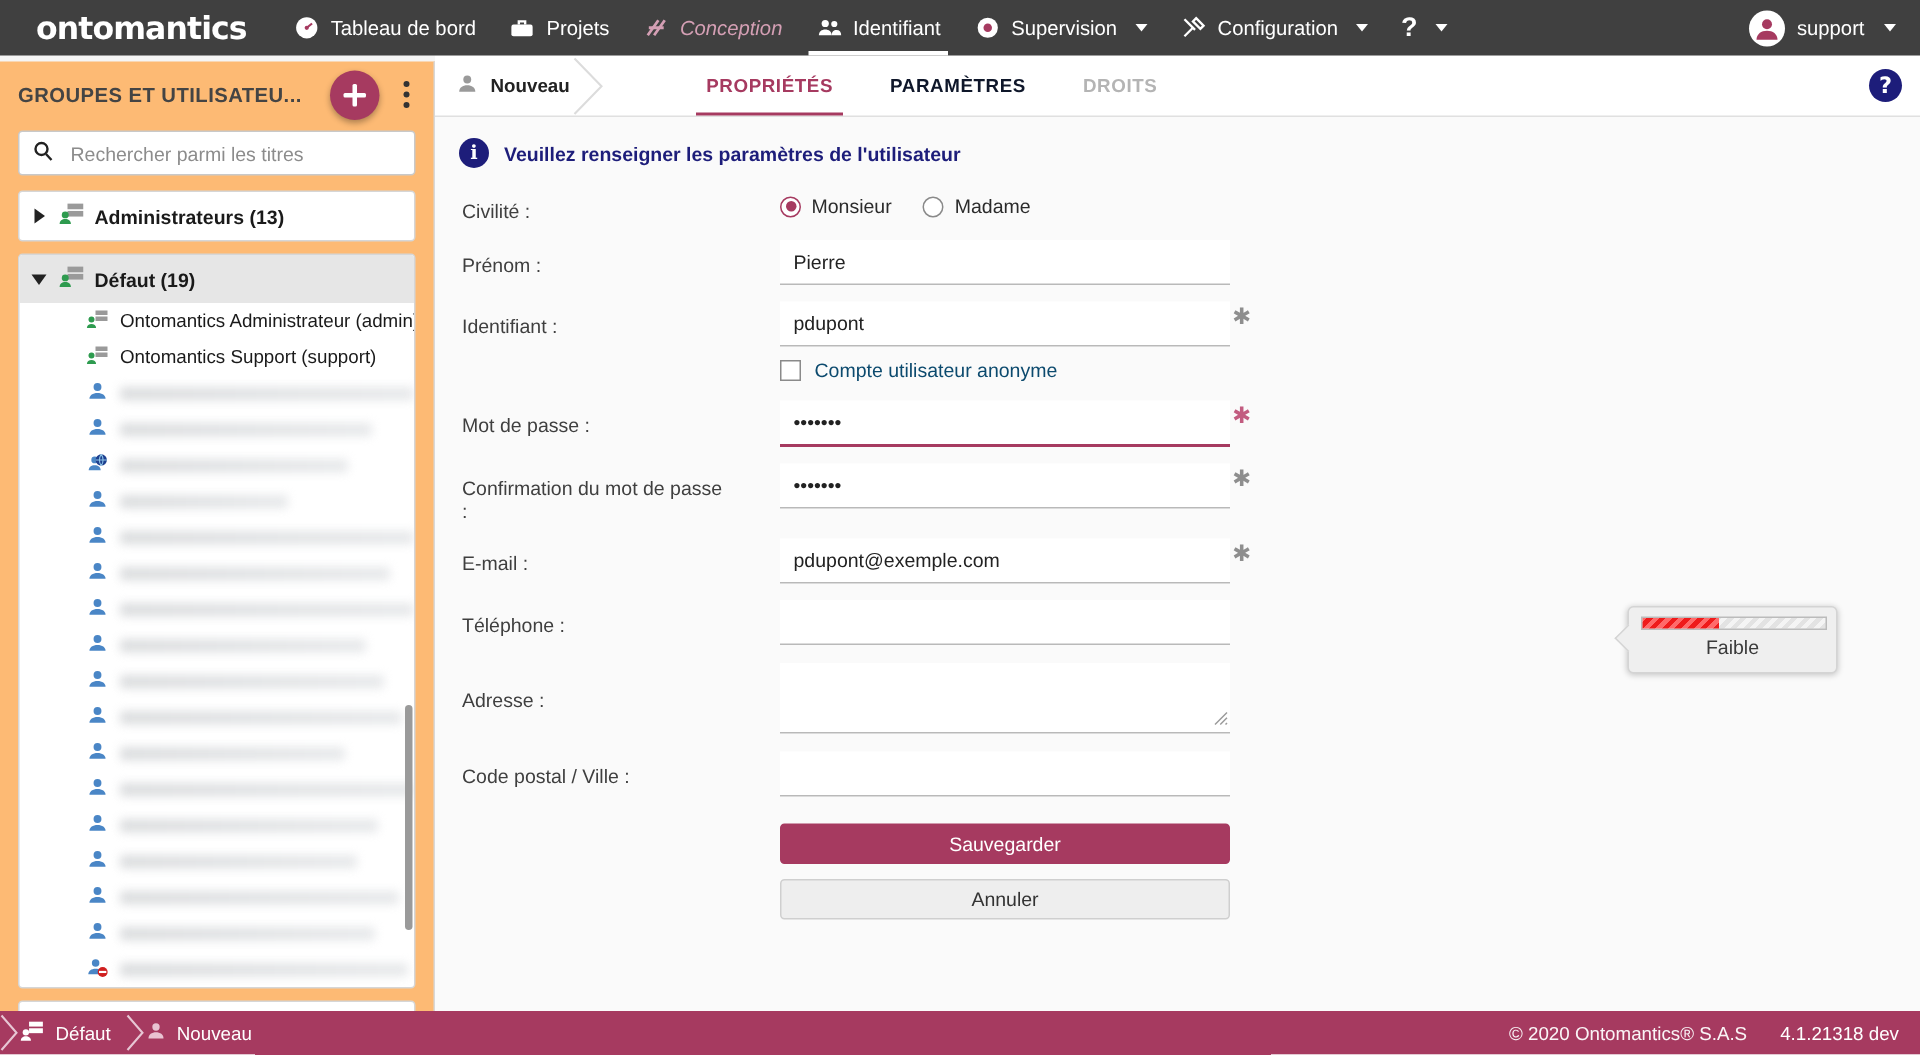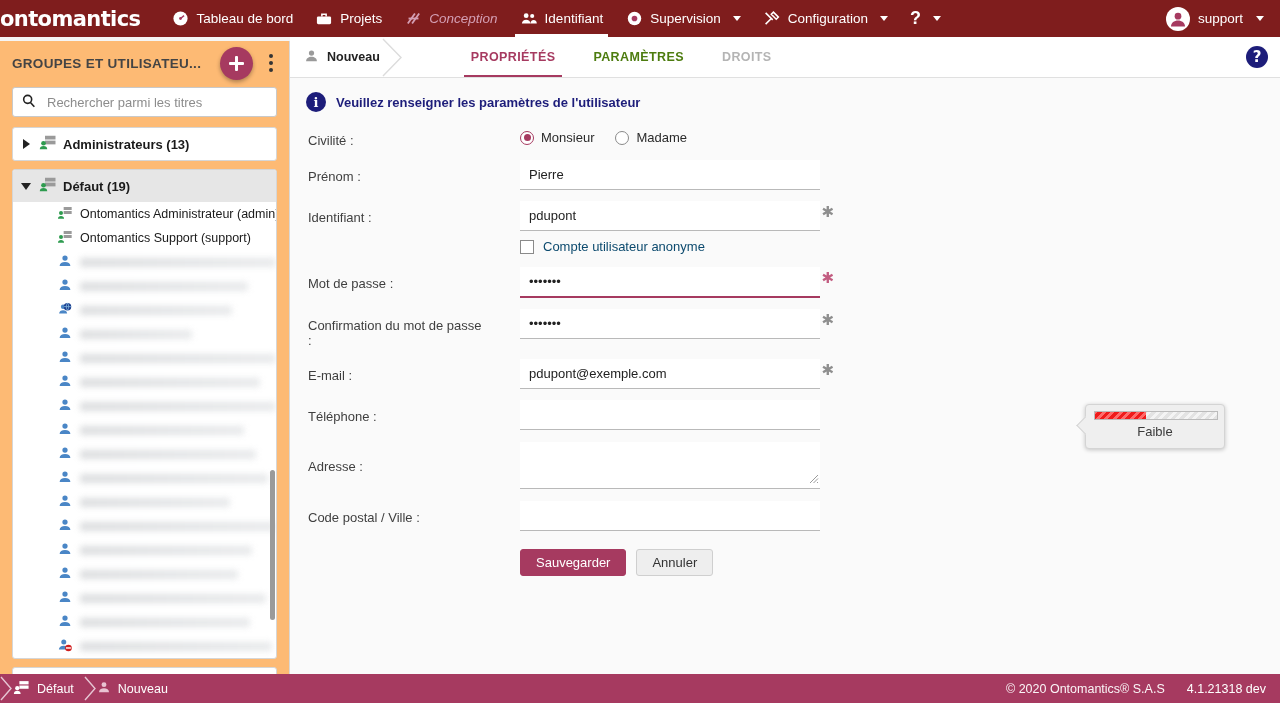--- a/index.html
+++ b/index.html
@@ -7,22 +7,22 @@
   body {
     width:1280px; height:703px;
     font-family:"Liberation Sans", sans-serif;
     font-size:13px; color:#222;
     background:#f5f5f5; overflow:hidden;
     position:relative;
   }
 
   
   #topnav{
-    height:37px; background:#7f1d1d; display:flex; align-items:center;
-    padding:0 10px 0 0; position:relative; z-index:40;
+    height:37px; background:#404040; display:flex; align-items:center;
+    padding:0 10px 0 24px; position:relative; z-index:40;
   }
   .brand{
     color:#fff; font-size:21px; font-weight:bold; letter-spacing:-0.6px;
     margin-right:20px; white-space:nowrap; font-family:"DejaVu Sans", sans-serif;
   }
   .navitem{
     display:flex; align-items:center; gap:7px; height:37px; padding:0 11px;
     color:#fff; font-size:13.5px; white-space:nowrap; cursor:pointer; position:relative;
   }
   .navitem.disabled{ color:#d49fb4; font-style:italic; cursor:default; }
@@ -117,21 +117,21 @@
   #crumbtab{
     display:flex; align-items:center; gap:8px; padding:0 10px 0 14px;
     font-size:12.5px; font-weight:bold; color:#222; position:relative;
   }
   #crumbtab .chev{
     position:absolute; right:-14px; top:0; bottom:0; width:22px; overflow:hidden;
   }
   .tabs{ display:flex; align-items:stretch; margin-left:62px; }
   .tab{
     display:flex; align-items:center; padding:0 19px; font-size:12.5px; font-weight:bold;
-    letter-spacing:.4px; color:#4d7c0f; cursor:pointer; position:relative;
+    letter-spacing:.4px; color:#0f172a; cursor:pointer; position:relative;
   }
   .tab.active{ color:#A63A60; }
   .tab.active::after{
     content:""; position:absolute; left:12px; right:12px; bottom:0; height:2.5px; background:#A63A60;
   }
   .tab.disabled{ color:#b4b4b4; cursor:default; }
   #helpbtn{
     position:absolute; right:12px; top:9px; width:22px;height:22px;border-radius:50%;
     background:#1d1d7a; color:#fff; font-size:15px; font-weight:bold;
     display:flex;align-items:center;justify-content:center; cursor:pointer;
@@ -177,21 +177,21 @@
     display:flex;align-items:center;justify-content:center; flex:none;
   }
   .rdot.sel{ border-color:#A63A60; }
   .rdot.sel i{ width:7px;height:7px;border-radius:50%;background:#A63A60; display:block; }
   .radio + .radio{ margin-left:12px; }
 
   .cbrow{ display:flex; align-items:center; gap:9px; }
   .cbox{ width:14px;height:14px;border:1.5px solid #8a8a8a;background:#fff; flex:none; }
   .cblab{ font-size:13px; color:#0c4a6e; }
 
-  .btnrow{ display:flex; gap:10px; padding:10px 0 0 0; }
+  .btnrow{ display:flex; gap:10px; padding:10px 0 0 0;flex-direction:column; }
   .btn{
     height:27px; padding:0 15px; border-radius:3px; font-size:13px; font-family:inherit;
     cursor:pointer; border:1px solid transparent;
   }
   .btn.primary{ background:#A63A60; color:#fff; border-color:#A63A60; }
   .btn.secondary{ background:#eeeeee; color:#333; border-color:#cfcfcf; }
 
   
   #pwtip{
     position:absolute; left:795px; top:326px; width:140px; height:45px;

